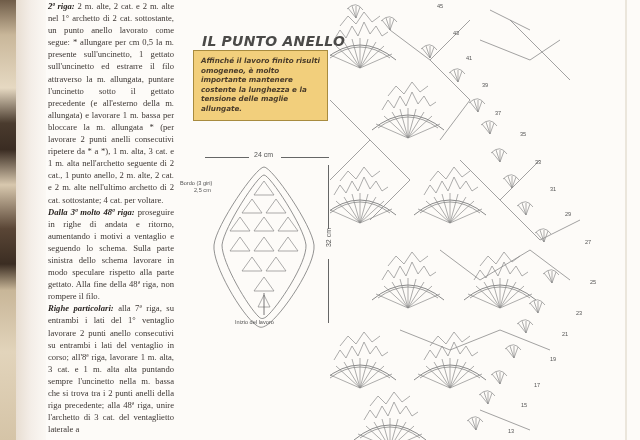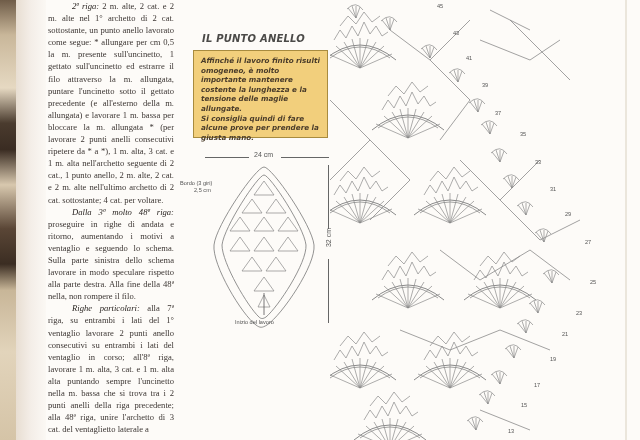--- a/index.html
+++ b/index.html
@@ -3,23 +3,23 @@
 <meta charset="utf-8">
 <style>
   html, body { margin:0; padding:0; }
   body { width:640px; height:440px; overflow:hidden; background:#fdfbf8; position:relative; font-family:"Liberation Serif", serif; }
   .spine { position:absolute; left:0; top:0; width:16px; height:440px;
     background: linear-gradient(180deg,#6f5c48 0%,#c9b79a 8%,#e6d9c2 20%,#4a3b2e 28%,#3a2c22 34%,#d8c8ae 42%,#5a4636 52%,#3b2d22 60%,#c8b698 66%,#e2d4bb 80%,#d5c4a7 100%); }
   .gutter { position:absolute; left:16px; top:0; width:30px; height:440px;
     background: linear-gradient(90deg,#e8ded2 0%,#f4eee8 50%,#fbf8f4 100%); }
   .text-col { position:absolute; left:48px; top:0; width:126px; font-size:8.6px; line-height:12.1px; color:#3c3633; text-align:justify; }
   .text-col p { margin:0; }
-  .text-col .head { font-style:italic; font-weight:normal; color:#2a2522;margin-left:24px; }
-  .title { position:absolute; left:202px; top:33px; font-family:"DejaVu Sans", sans-serif; font-weight:bold; font-style:italic; font-size:10px; color:#4b4a48; letter-spacing:0.2px; }
-  .callout { position:absolute; left:193px; top:50px; width:135px; height:88px; background:#f2cf7c; border:1px solid #a88b3f; box-sizing:border-box; padding:5px 6px 4px 7px; font-family:"DejaVu Sans", sans-serif; font-weight:bold; font-style:italic; font-size:7.2px; line-height:9.6px; color:#4a3c2a; }
+  .text-col .head { font-style:italic; font-weight:bold; color:#2a2522; }
+  .title { position:absolute; left:202px; top:33px; font-family:"DejaVu Sans", sans-serif; font-weight:bold; font-style:italic; font-size:14px; color:#4b4a48; letter-spacing:0.2px; }
+  .callout { position:absolute; left:193px; top:50px; width:135px; height:71px; background:#f2cf7c; border:1px solid #a88b3f; box-sizing:border-box; padding:5px 6px 4px 7px; font-family:"DejaVu Sans", sans-serif; font-weight:bold; font-style:italic; font-size:7.2px; line-height:9.6px; color:#4a3c2a; }
   .callout p { margin:0; }
   .dim-h { position:absolute; left:205px; top:152px; width:124px; height:10px; }
   .dim-h .line { position:absolute; top:5px; height:1px; background:#666; }
   .dim-h .lbl { position:absolute; left:49px; top:-1px; font-family:"Liberation Sans", sans-serif; font-size:7px; color:#555; }
   .dim-v { position:absolute; left:322px; top:165px; width:12px; height:158px; }
   .dim-v .line { position:absolute; left:6px; width:1px; background:#666; }
   .dim-v .lbl { position:absolute; left:-3px; top:69px; font-family:"Liberation Sans", sans-serif; font-size:7px; color:#555; transform:rotate(-90deg); white-space:nowrap; }
   .small-lbl { position:absolute; font-family:"Liberation Sans", sans-serif; font-size:5.6px; color:#555; line-height:7px; }
   .schema { position:absolute; left:212px; top:165px; width:104px; height:165px; }
   .chart { position:absolute; left:330px; top:0; width:280px; height:440px; }
@@ -27,28 +27,27 @@
   .right-edge { position:absolute; left:625px; top:0; width:2px; height:440px; background:#ebe6dc; }
 </style>
 </head>
 <body>
 
 <div class="spine"></div>
 <div class="gutter"></div>
 
 <div class="text-col">
   <p><span class="head">2ª riga:</span><span> 2 m. alte, 2 cat. e 2 m. alte nel 1° archetto di 2 cat. sottostante, un punto anello lavorato come segue: * allungare per cm 0,5 la m. presente sull'uncinetto, 1 gettato sull'uncinetto ed estrarre il filo attraverso la m. allungata, puntare l'uncinetto sotto il gettato precedente (e all'esterno della m. allungata) e lavorare 1 m. bassa per bloccare la m. allungata * (per lavorare 2 punti anelli consecutivi ripetere da * a *), 1 m. alta, 3 cat. e 1 m. alta nell'archetto seguente di 2 cat., 1 punto anello, 2 m. alte, 2 cat. e 2 m. alte nell'ultimo archetto di 2 cat. sottostante; 4 cat. per voltare.</span></p>
-  <p><span class="head">Dalla 3ª molto 48ª riga:</span><span> proseguire in righe di andata e ritorno, aumentando i motivi a ventaglio e seguendo lo schema. Sulla parte sinistra dello schema lavorare in modo speculare rispetto alla parte destra. Alla fine della 48ª nella, non rompere il filo.</span></p>
+  <p><span class="head">Dalla 3ª molto 48ª riga:</span><span> proseguire in righe di andata e ritorno, aumentando i motivi a ventaglio e seguendo lo schema. Sulla parte sinistra dello schema lavorare in modo speculare rispetto alla parte gettato. Alla fine della 48ª riga, non rompere il filo.</span></p>
   <p><span class="head">Righe particolari:</span><span> alla 7ª riga, su entrambi i lati del 1° ventaglio lavorare 2 punti anello consecutivi su entrambi i lati del ventaglio in corso; all'8ª riga, lavorare 1 m. alta, 3 cat. e 1 m. alta alta puntando sempre l'uncinetto nella m. bassa che si trova tra i 2 punti anelli della riga precedente; alla 48ª riga, unire l'archetto di 3 cat. del ventaglietto laterale a</span></p>
 </div>
 
 <div class="title">IL PUNTO ANELLO</div>
 <div class="callout">
   <p>Affinché il lavoro finito risulti omogeneo, è molto importante mantenere costente la lunghezza e la tensione delle maglie allungate.</p>
-  <p>Si consiglia quindi di fare alcune prove per prendere la giusta mano.</p>
 </div>
 
 <div class="dim-h">
   <div class="line" style="left:0;width:44px;"></div>
   <span class="lbl">24 cm</span>
   <div class="line" style="left:76px;width:48px;"></div>
 </div>
 
 <div class="dim-v">
   <div class="line" style="top:0;height:64px;"></div>

